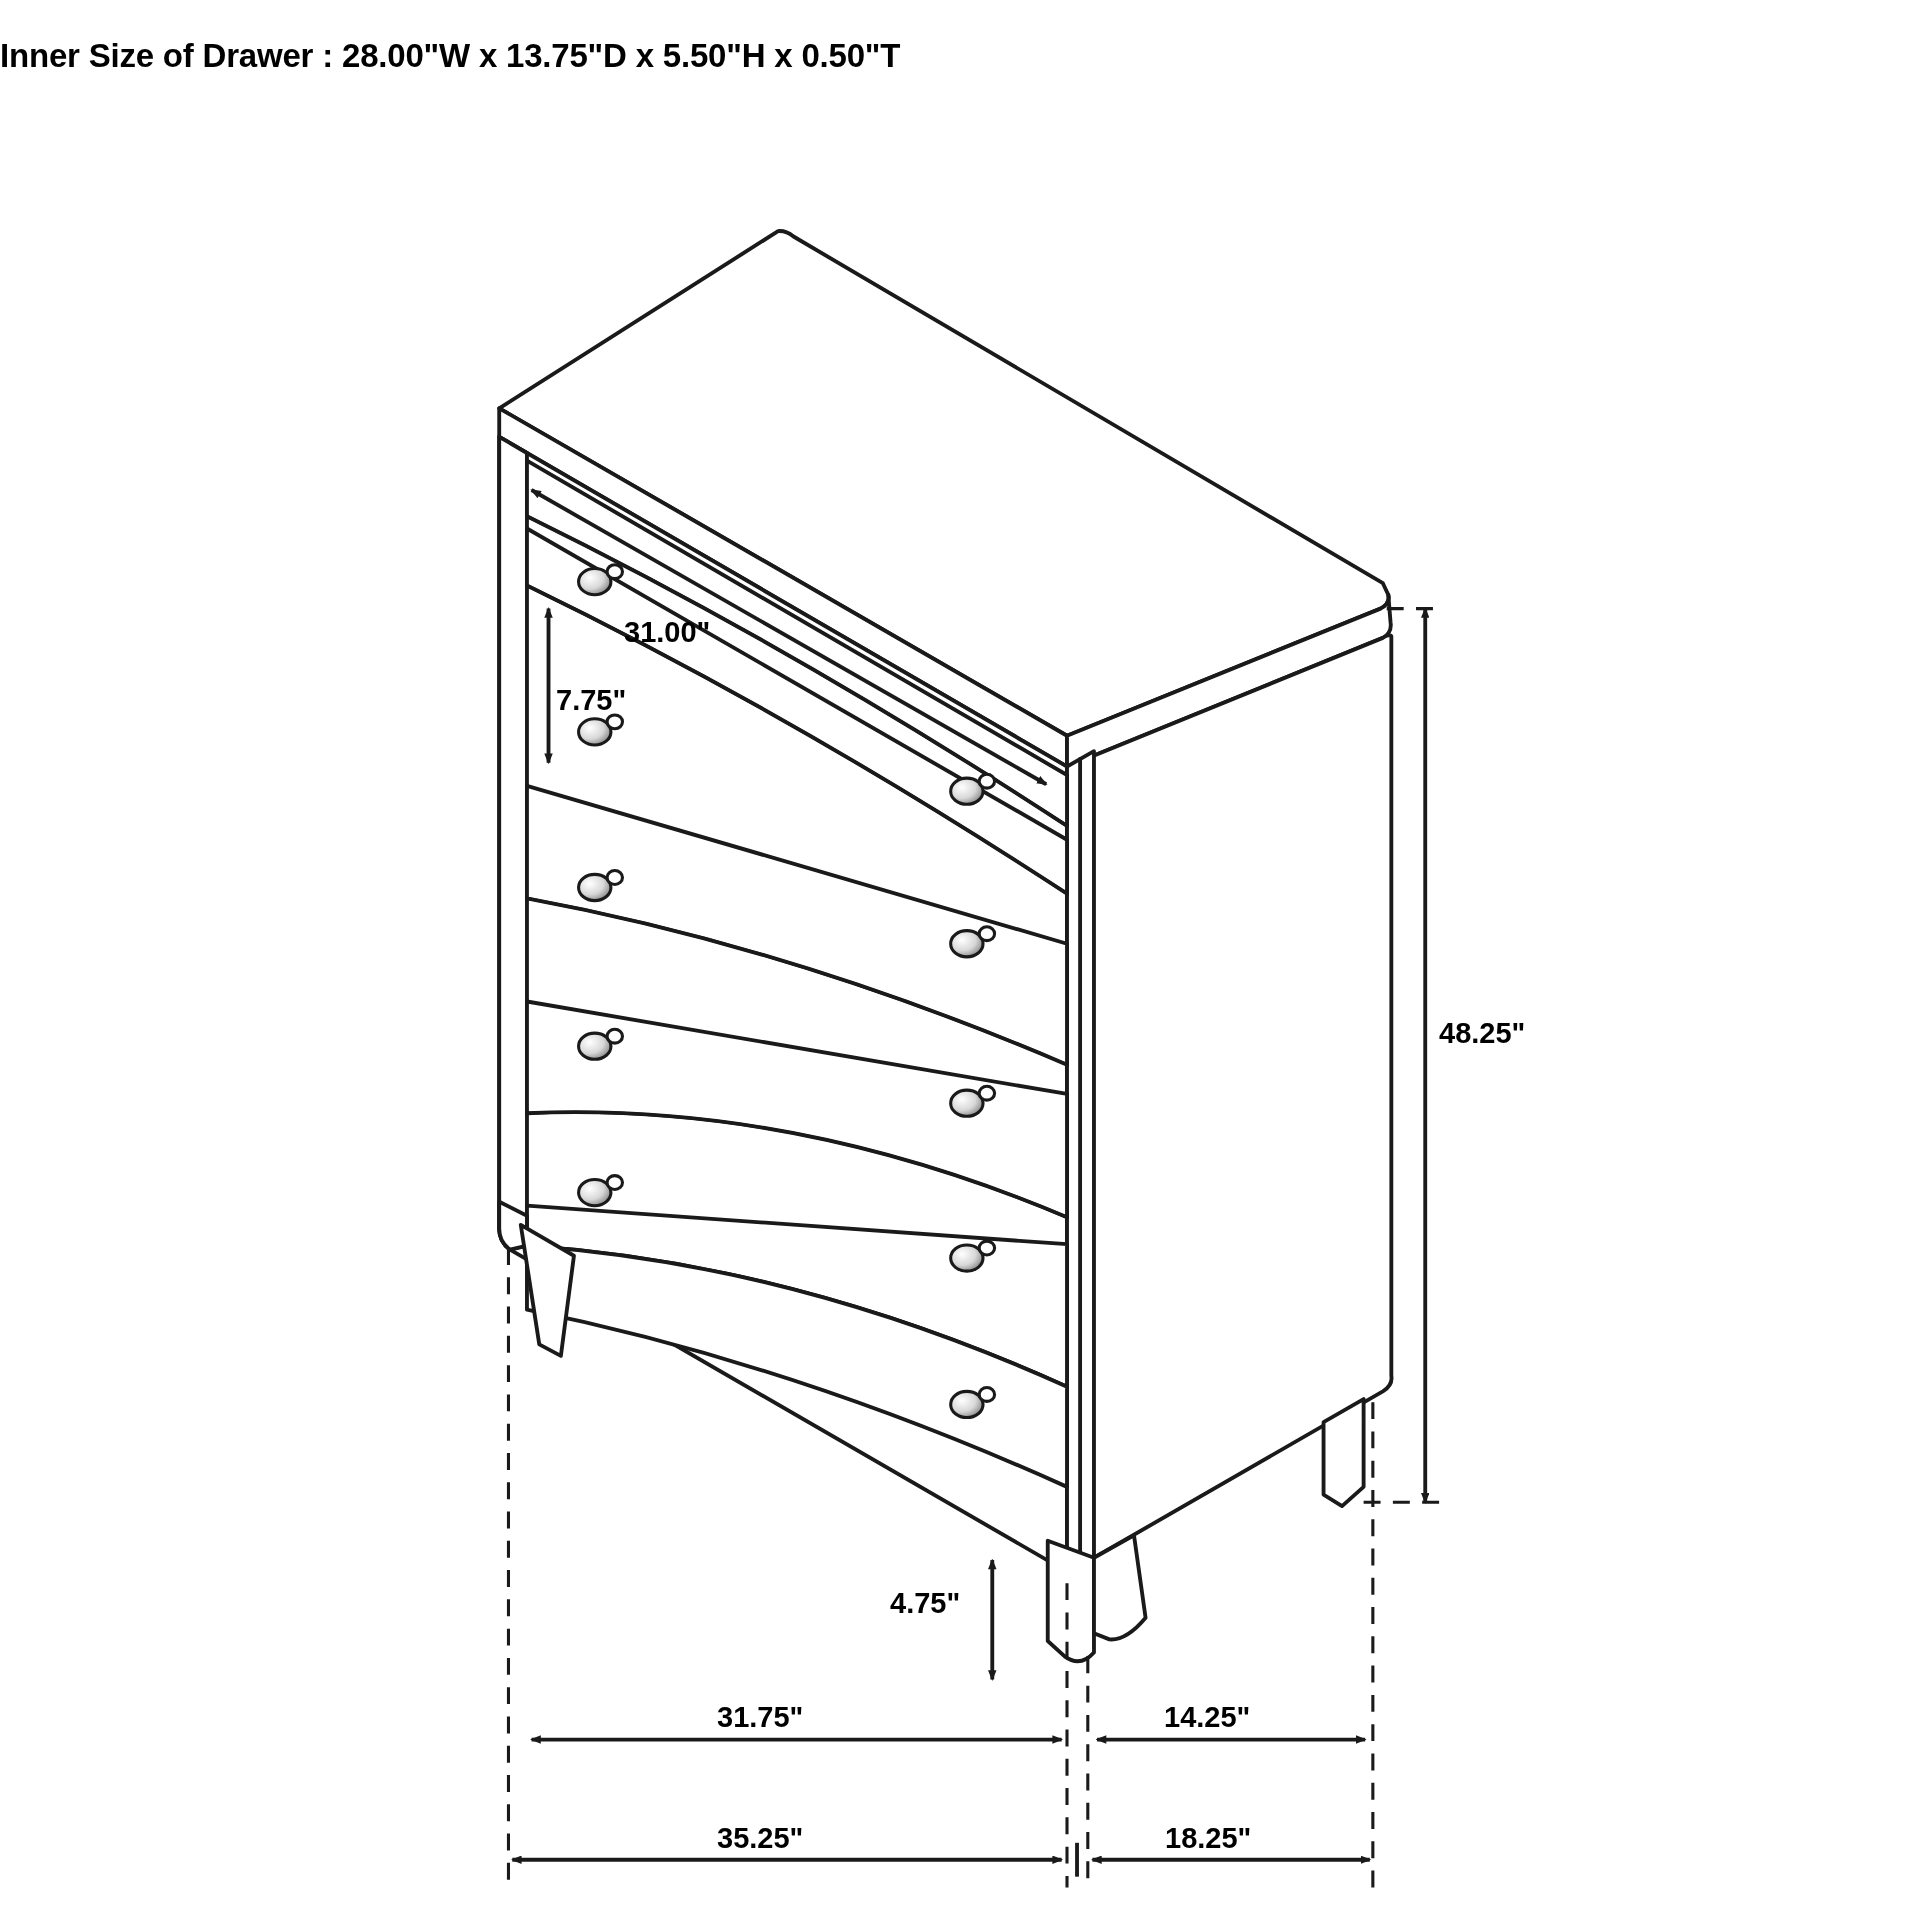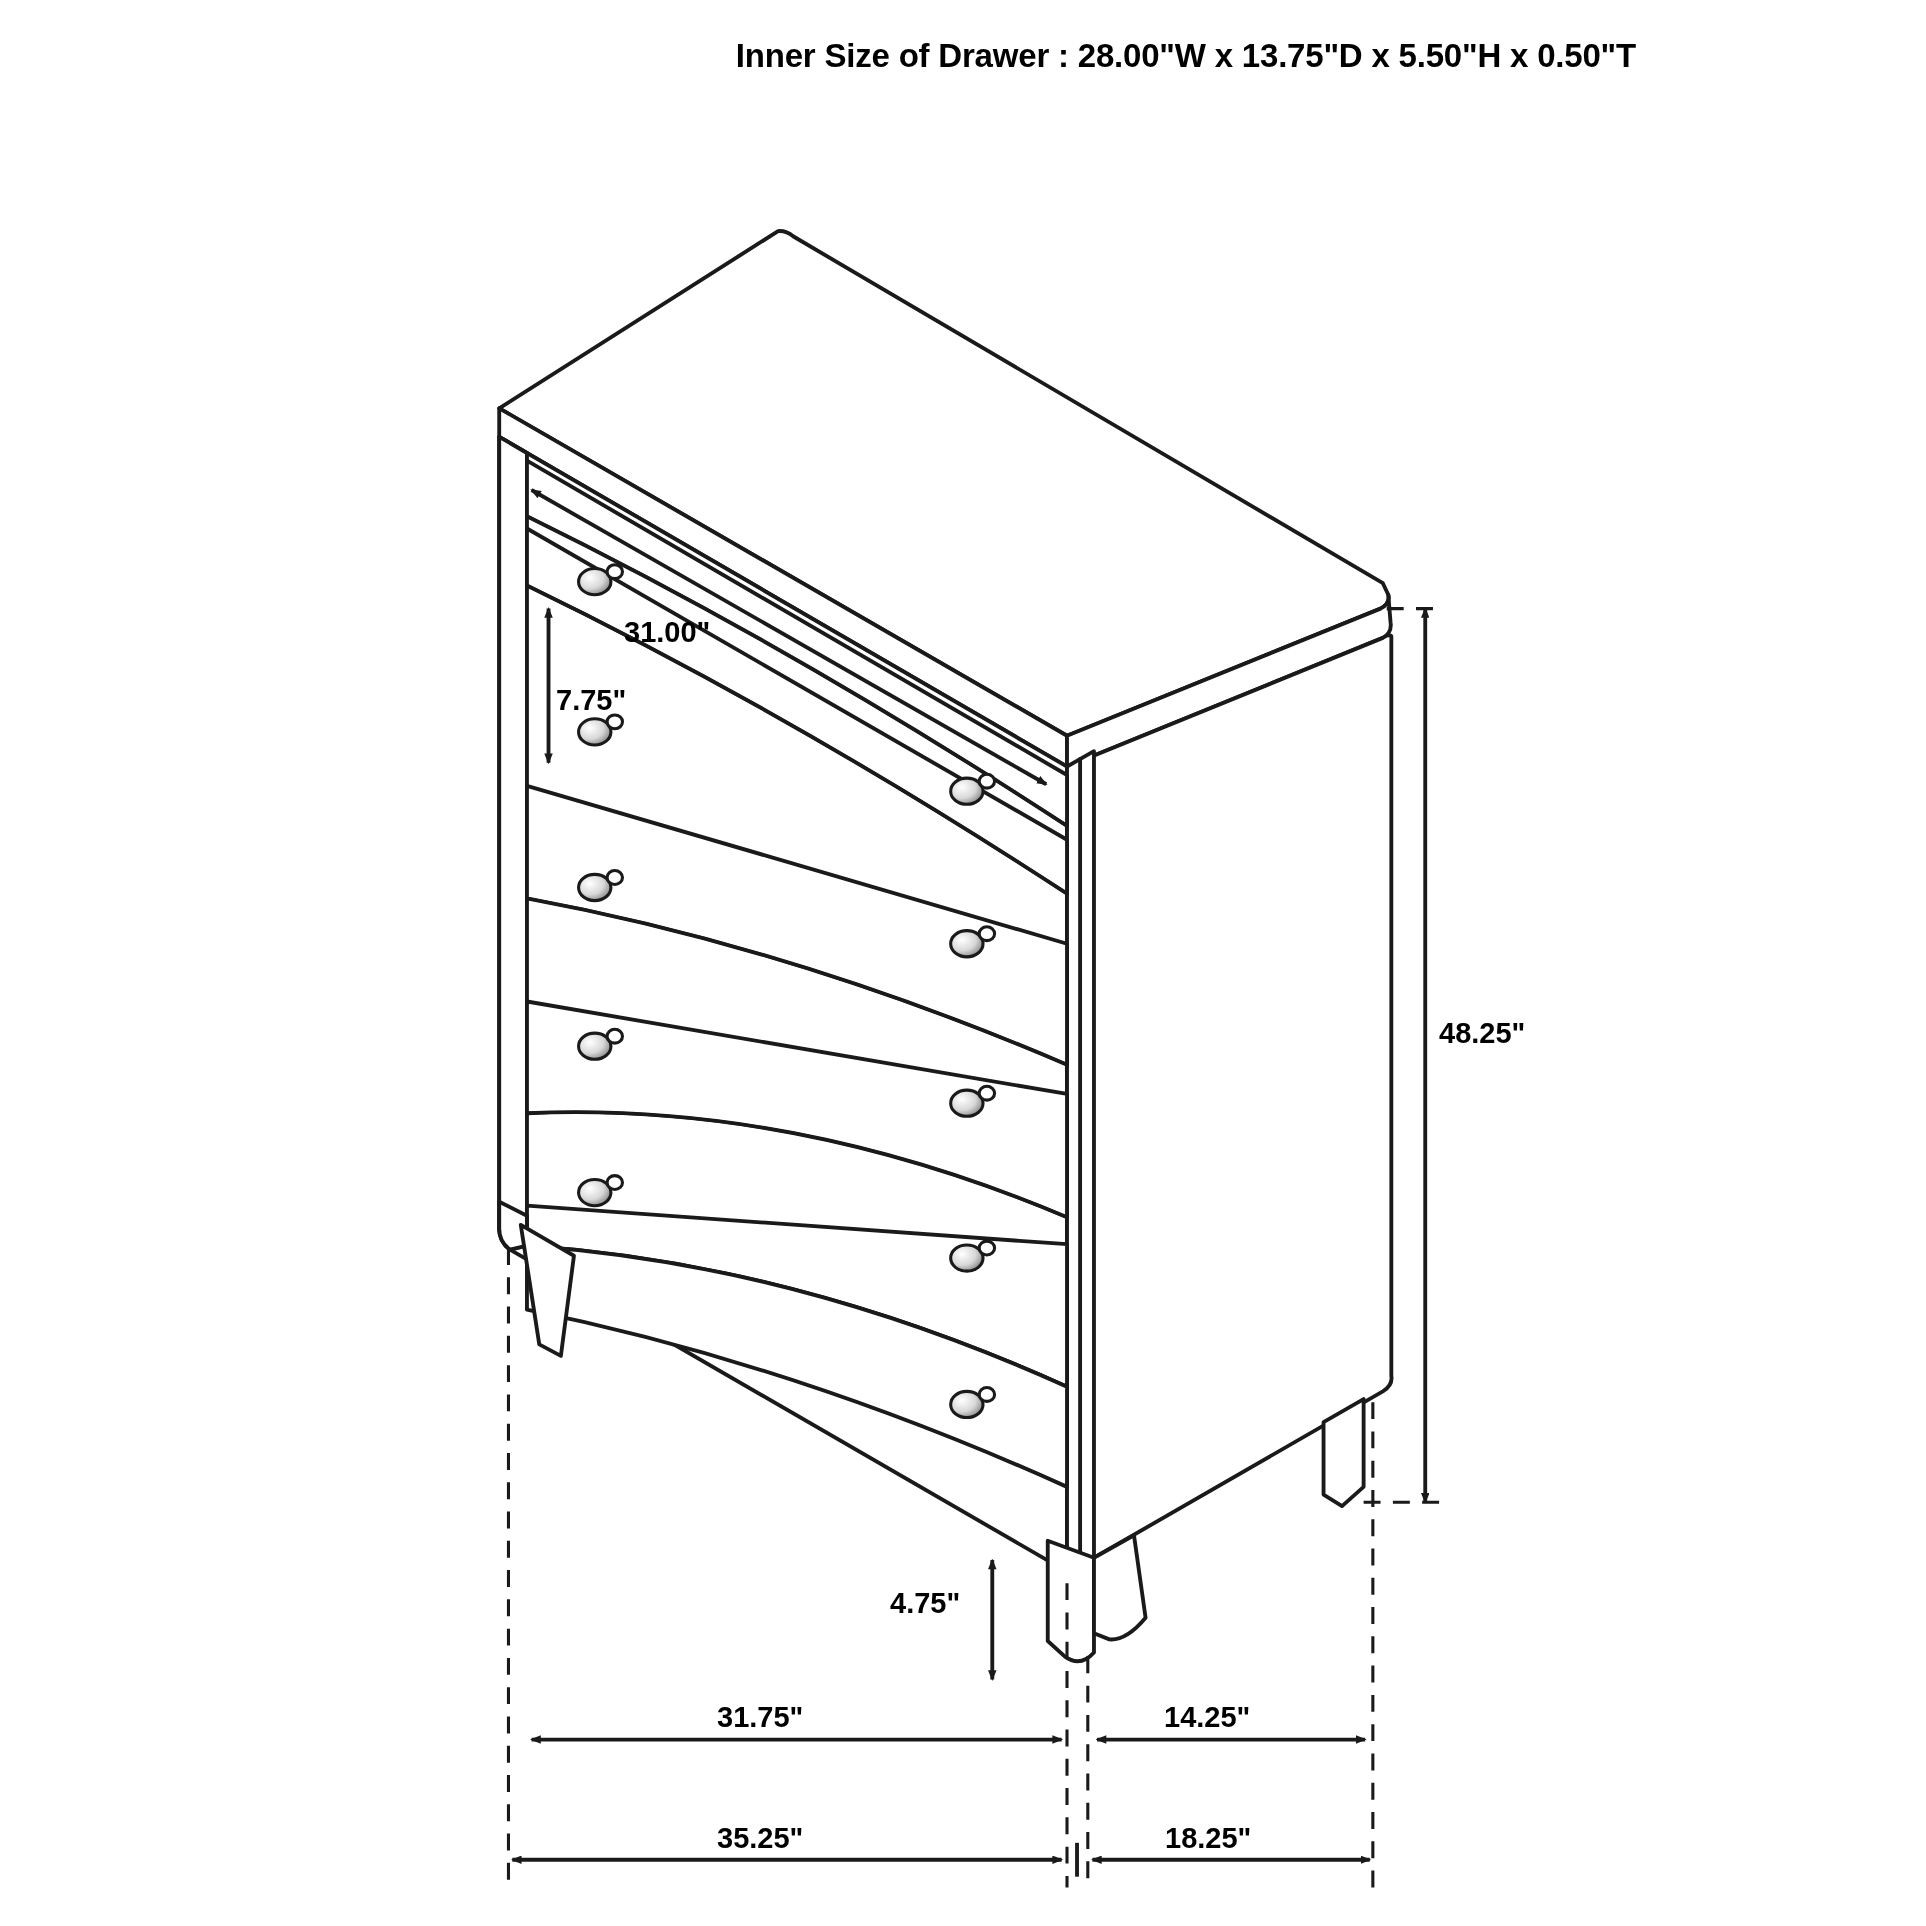--- a/index.html
+++ b/index.html
@@ -18,21 +18,21 @@
     position: relative;
     width: 1926px;
     height: 1926px;
     background: #ffffff;
   }
   #title {
     position: absolute;
     left: 0;
     top: 37px;
     width: 1636px;
-    text-align: right;
+    text-align: left;
     font-size: 33px;
     font-weight: bold;
     letter-spacing: -0.2px;
     white-space: nowrap;
   }
   svg#drawing {
     position: absolute;
     left: 0;
     top: 0;
     width: 1926px;

